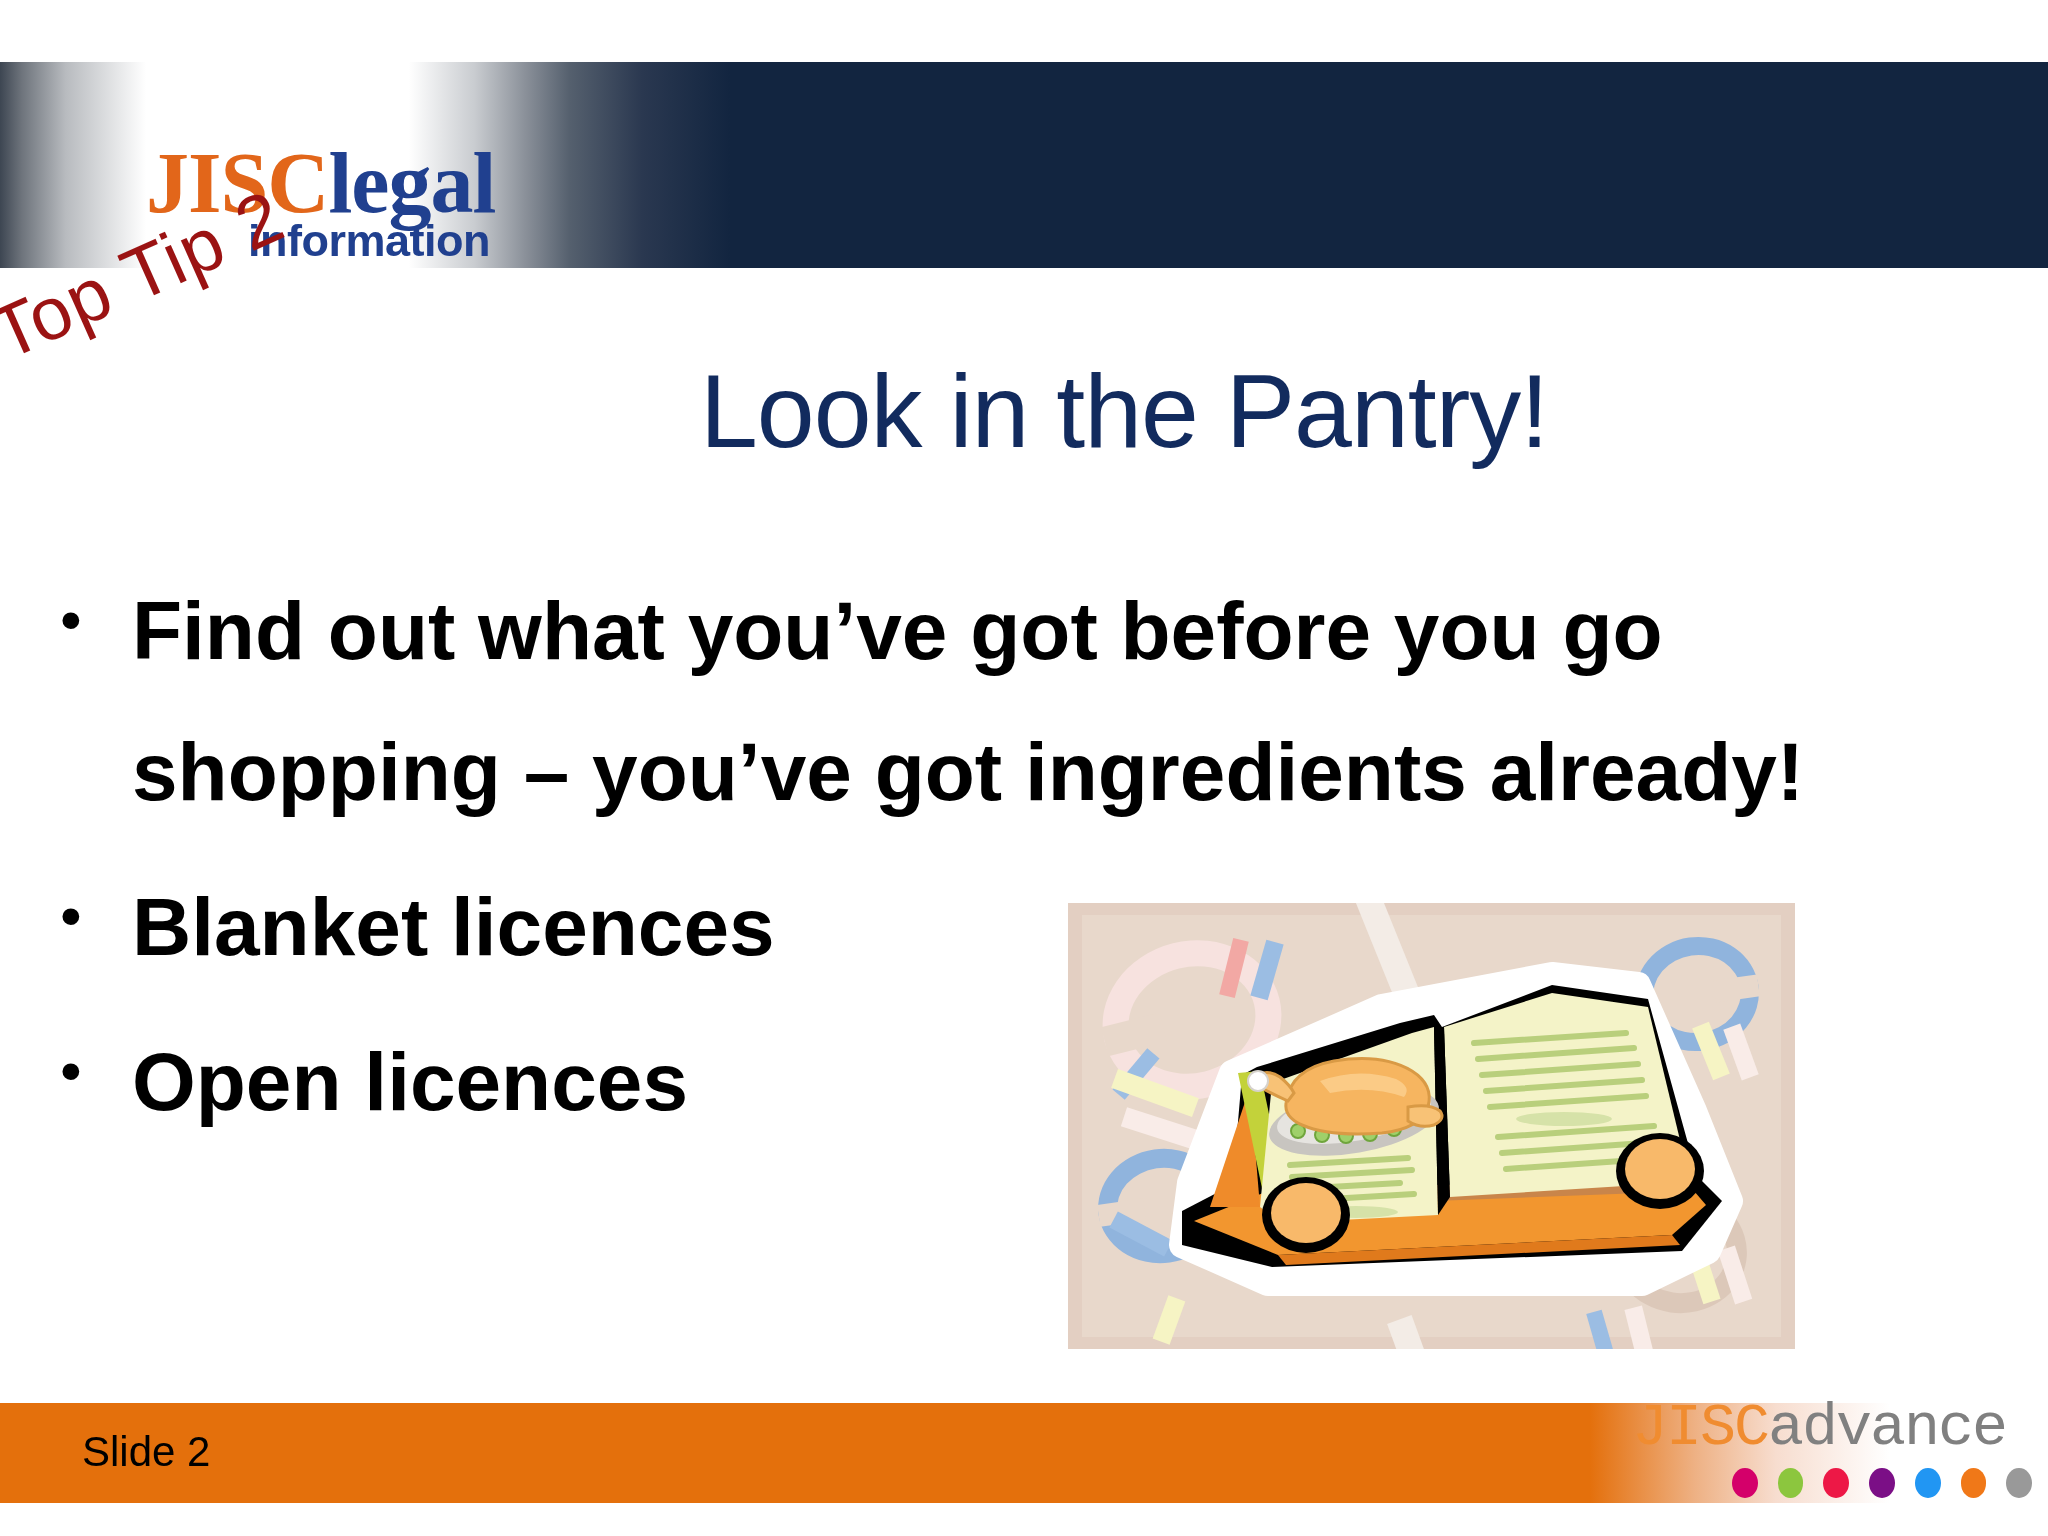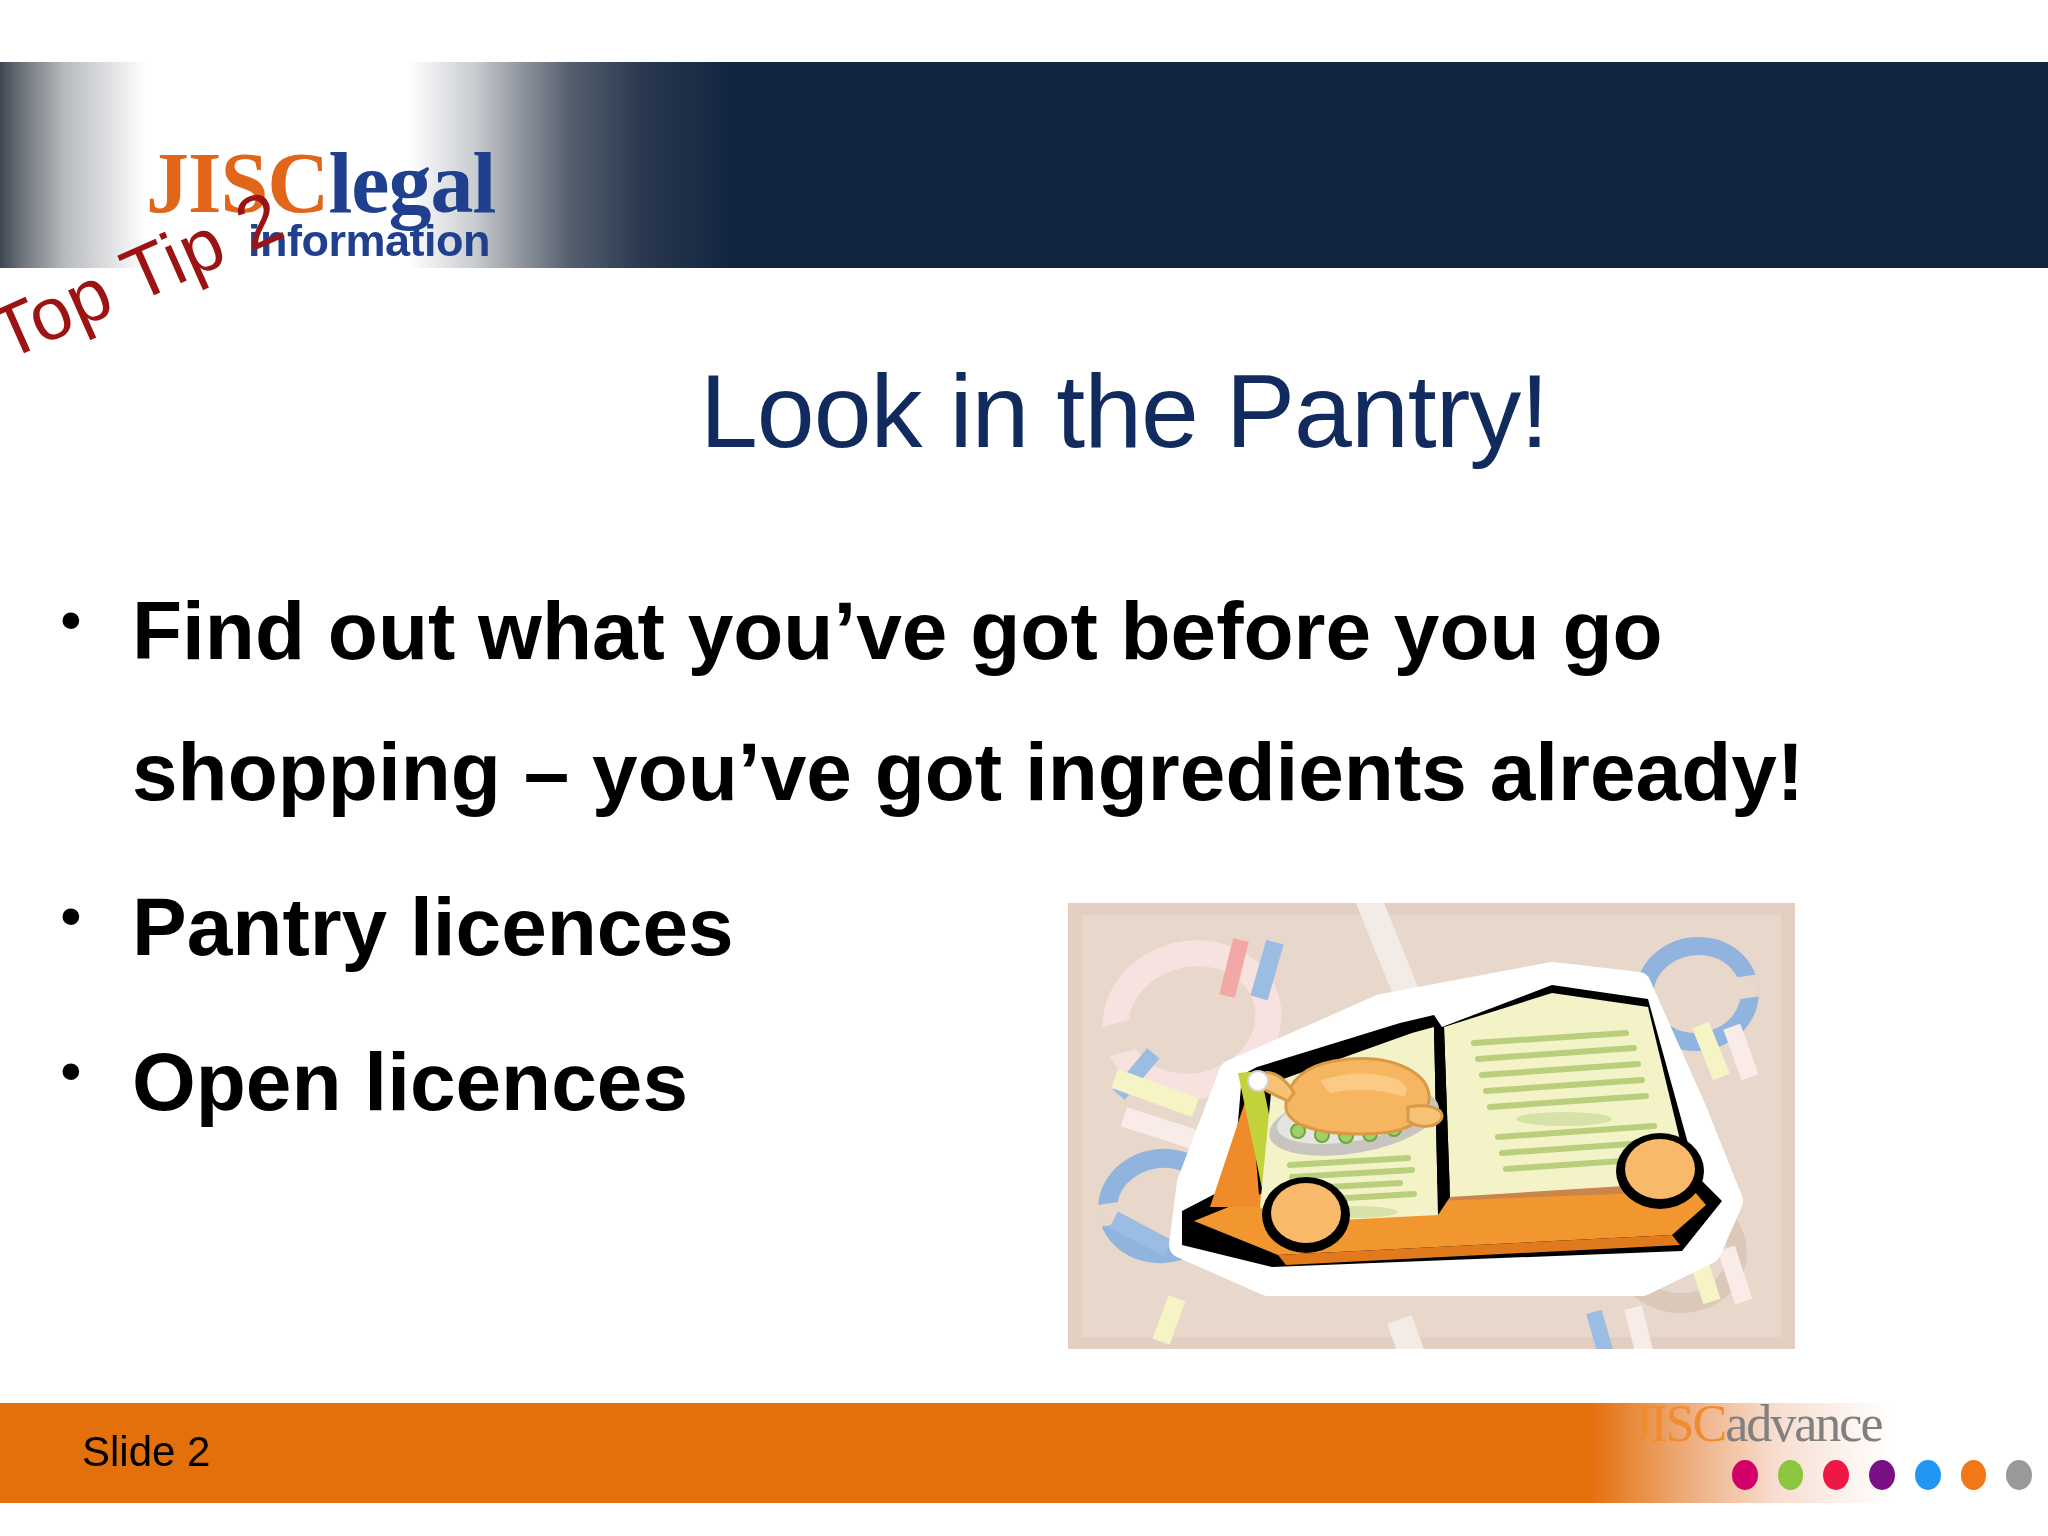--- a/index.html
+++ b/index.html
@@ -277,22 +277,22 @@
   }
   .logo-advance {
     position: absolute;
     left: 1632px;
     top: 1398px;
     width: 400px;
     height: 130px;
     user-select: none;
   }
   .advance-word {
-    font-family: Liberation Serif, serif;
-    font-size: 52px;
+    font-family: Liberation Mono, monospace;
+    font-size: 60px;
     font-weight: 400;
     line-height: 1;
     white-space: nowrap;
     letter-spacing: -2px;
   }
   .adv-jisc { color: #f08c30; font-weight: 400; }
   .adv-advance { color: #808080; }
   .advance-dots {
     display: flex;
     gap: 20px;
@@ -325,21 +325,21 @@
 
   <div class="slide-title">Look in the Pantry!</div>
 
   <ul class="body-list">
     <li class="bullet-row">
       <span class="bullet-dot">•</span>
       <span class="bullet-text">Find out what you’ve got before you go shopping – you’ve got ingredients already!</span>
     </li>
     <li class="bullet-row">
       <span class="bullet-dot">•</span>
-      <span class="bullet-text">Pantry licences</span>
+      <span class="bullet-text">Blanket licences</span>
     </li>
     <li class="bullet-row">
       <span class="bullet-dot">•</span>
       <span class="bullet-text">Open licences</span>
     </li>
   </ul>
 
   <div class="clipart">
     <div class="clip-inner">
       <div class="diag-band d1"></div>

